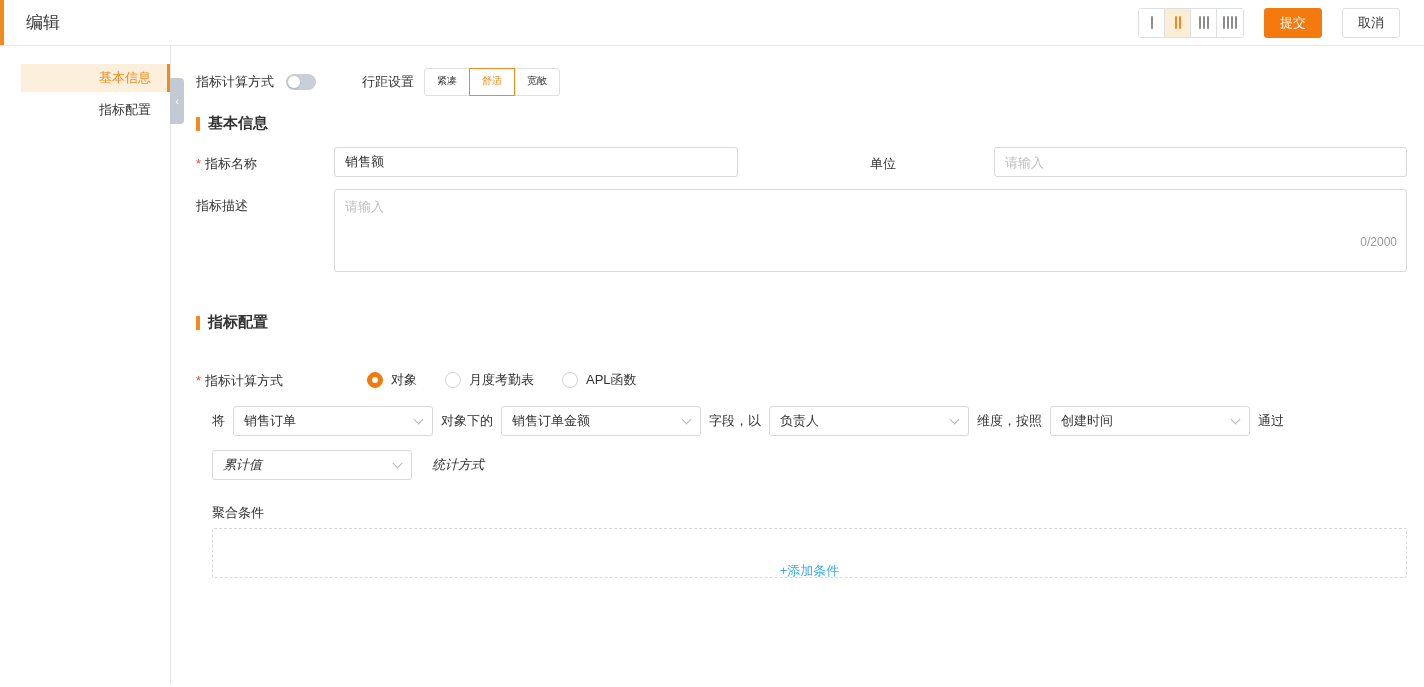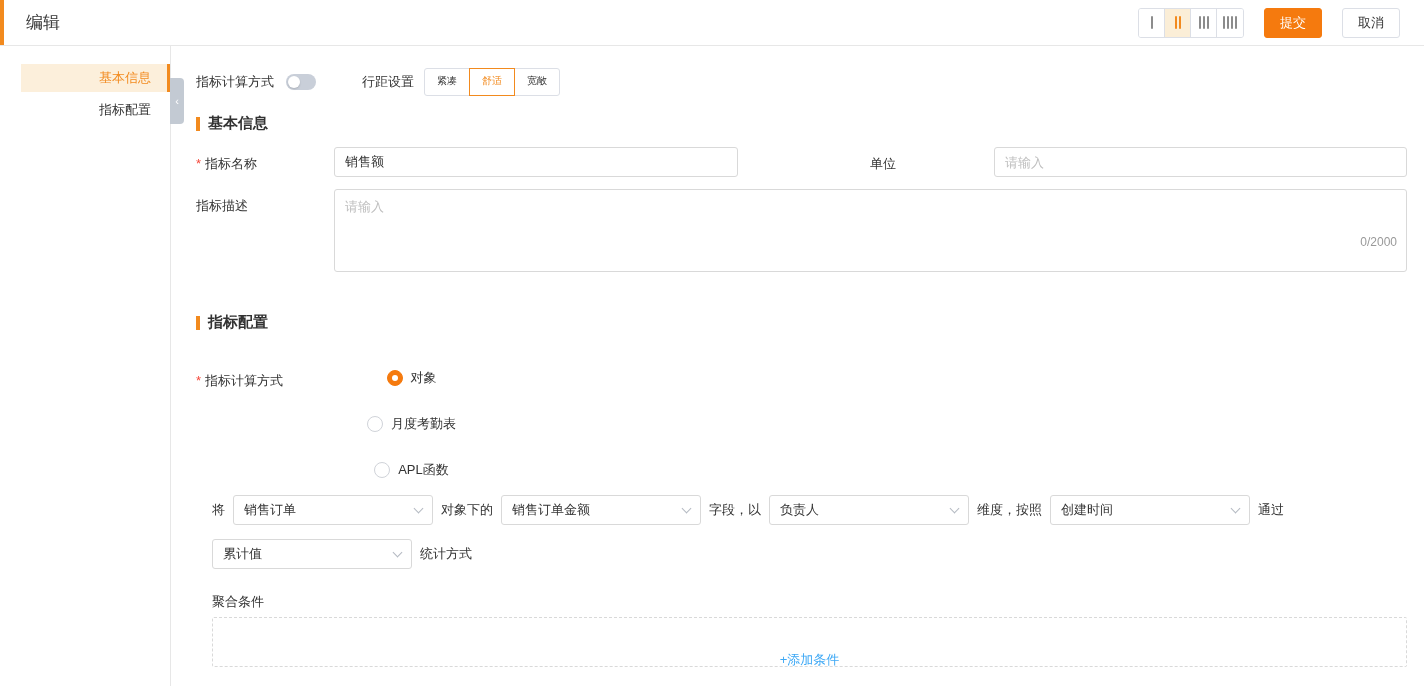--- a/index.html
+++ b/index.html
@@ -58,31 +58,31 @@
   .input { height:30px; border:1px solid #d9d9d9; border-radius:3px; padding:4px 10px; font-size:13px; color:#333; font-family:inherit; outline:none; background:#fff; }
   .input::placeholder { color:#bfbfbf; }
   .w-name { width:404px; flex:none; }
   .w-flex { flex:1; }
 
   .textarea-wrap { position:relative; flex:1; }
   .textarea { width:100%; height:83px; border:1px solid #d9d9d9; border-radius:3px; padding:8px 10px; font-size:13px; font-family:inherit; color:#333; resize:none; outline:none; }
   .textarea::placeholder { color:#bfbfbf; }
   .counter { position:absolute; right:10px; bottom:26px; font-size:12px; color:#999; }
 
-  .radio-group { display:flex; align-items:center; gap:28px; padding-top:5px;flex-direction:column; }
+  .radio-group { display:flex; align-items:center; gap:28px; padding-top:5px; }
   .radio { display:flex; align-items:center; gap:8px; font-size:13px; cursor:pointer; }
   .radio-dot { width:16px; height:16px; border:1px solid #d0d3d9; border-radius:50%; background:#fff; position:relative; flex:none; }
   .radio.checked .radio-dot { background:#f57a0e; border-color:#f57a0e; }
   .radio.checked .radio-dot::after { content:''; position:absolute; width:6px; height:6px; background:#fff; border-radius:50%; left:4px; top:4px; }
 
   .sentence { display:flex; align-items:center; gap:8px; margin:16px 0 0 16px; font-size:13px; flex-wrap:nowrap; }
   .select { width:200px; height:30px; border:1px solid #d9d9d9; border-radius:3px; background:#fff; display:flex; align-items:center; justify-content:space-between; padding:0 10px; font-size:13px; color:#333; cursor:pointer; flex:none; }
   .chev { width:7px; height:7px; border-right:1px solid #b4b9c2; border-bottom:1px solid #b4b9c2; transform:rotate(45deg); margin-top:-4px; flex:none; }
 
-  .stat-row { display:flex; align-items:center; gap:8px; margin:14px 0 0 16px; font-size:13px; }
+  .stat-row { display:flex; align-items:center; gap:20px; margin:14px 0 0 16px; font-size:13px;font-style:italic; }
   .agg-label { margin:24px 0 0 16px; font-size:13px; color:#333; }
   .dashed-box { margin:6px 0 0 16px; height:50px; border:1px dashed #d9d9d9; border-radius:2px; display:flex; align-items:center; justify-content:center; }
   .add-link { color:#3da8f5; font-size:13px; cursor:pointer;margin-top:36px; }
 </style>
 </head>
 <body>
 
 <div class="header">
   <div class="header-accent"></div>
   <div class="page-title">编辑</div>

